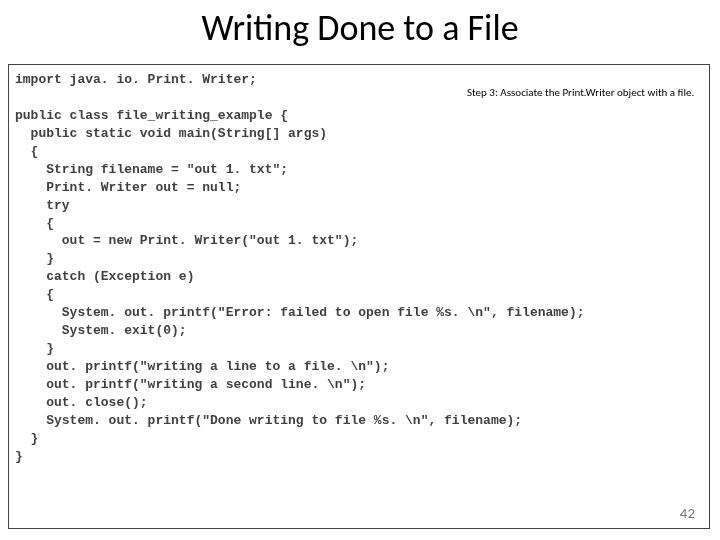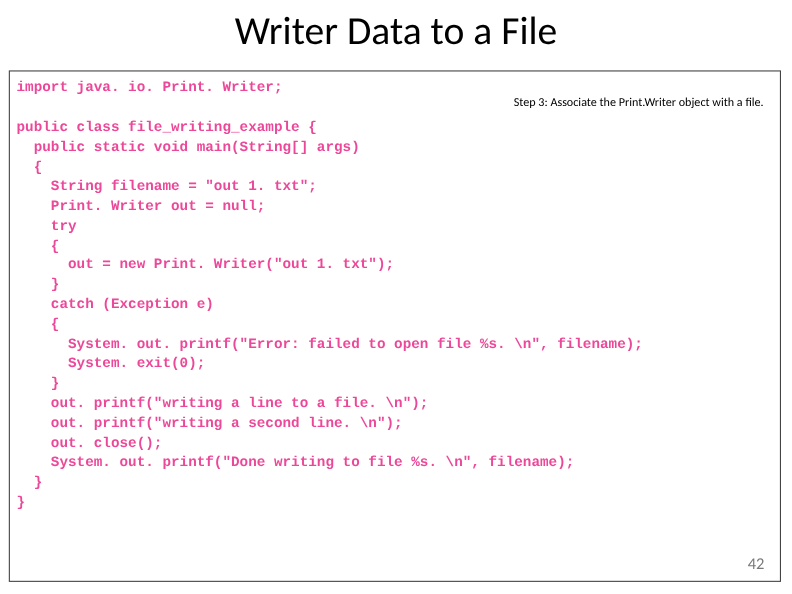--- a/index.html
+++ b/index.html
@@ -34,21 +34,21 @@
   }
   .code {
     position: absolute;
     left: 6px;
     top: 6px;
     white-space: pre;
     font-family: "Courier New", monospace;
     font-weight: bold;
     font-size: 13px;
     line-height: 1.38;
-    color: #ec4899;
+    color: #404040;
   }
   .note {
     position: absolute;
     right: 10px;
     top: 21px;
     width: 232px;
     font-size: 11px;
     line-height: 1.25;
     color: #000;
   }
@@ -61,21 +61,21 @@
     bottom: 6px;
     font-size: 15px;
     color: #7a7a7a;
     margin-left: 32px;
   }
 </style>
 </head>
 <body>
 
 <div class="slide">
-  <div class="title">Writer Data to a File</div>
+  <div class="title">Writing Done to a File</div>
 
   <div class="box">
     <div class="code">import java. io. Print. Writer;
 
 public class file_writing_example {
   public static void main(String[] args)
   {
     String filename = "out 1. txt";
     Print. Writer out = null;
     try

